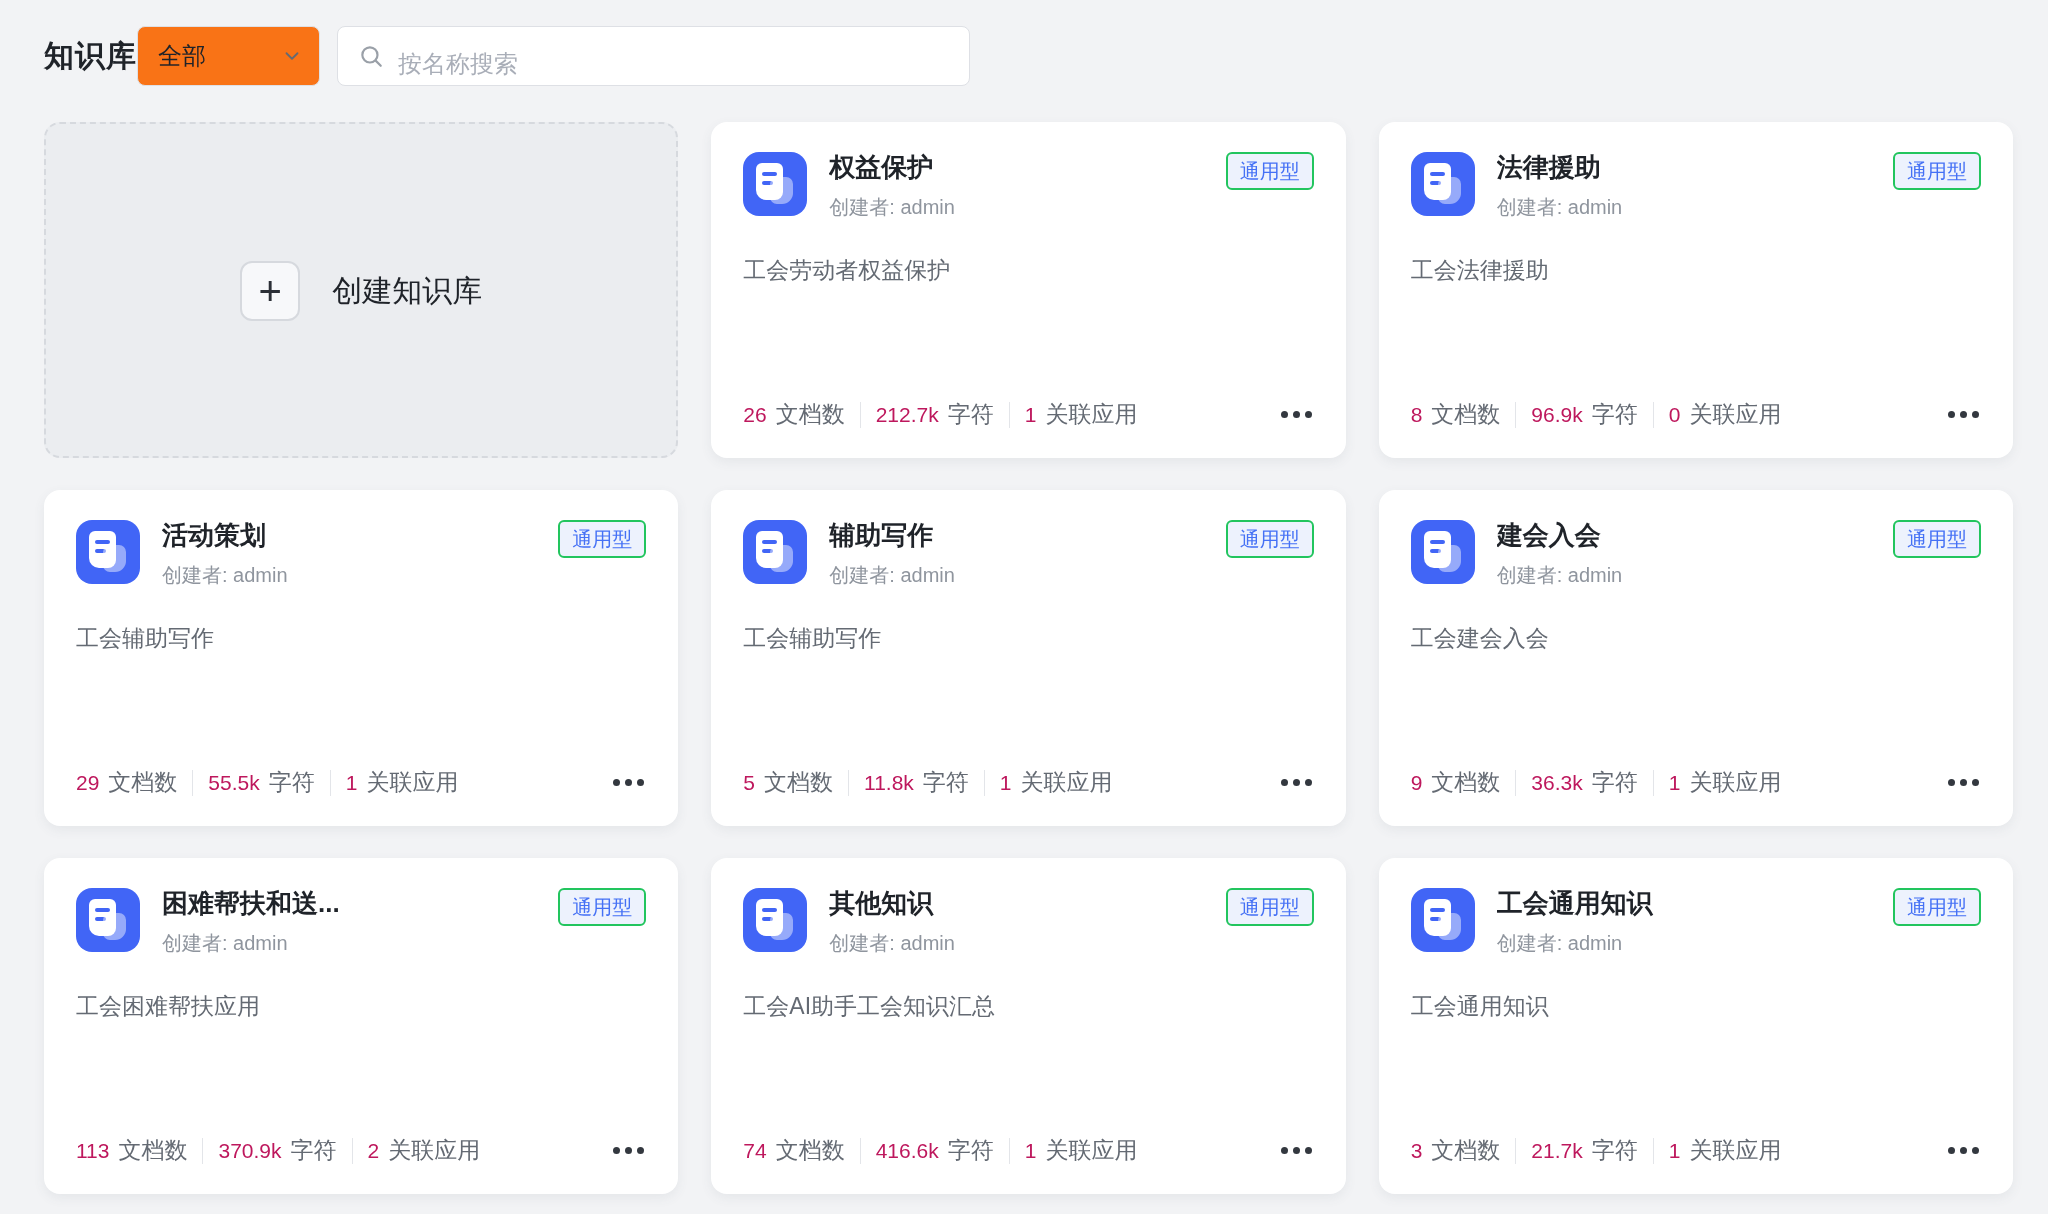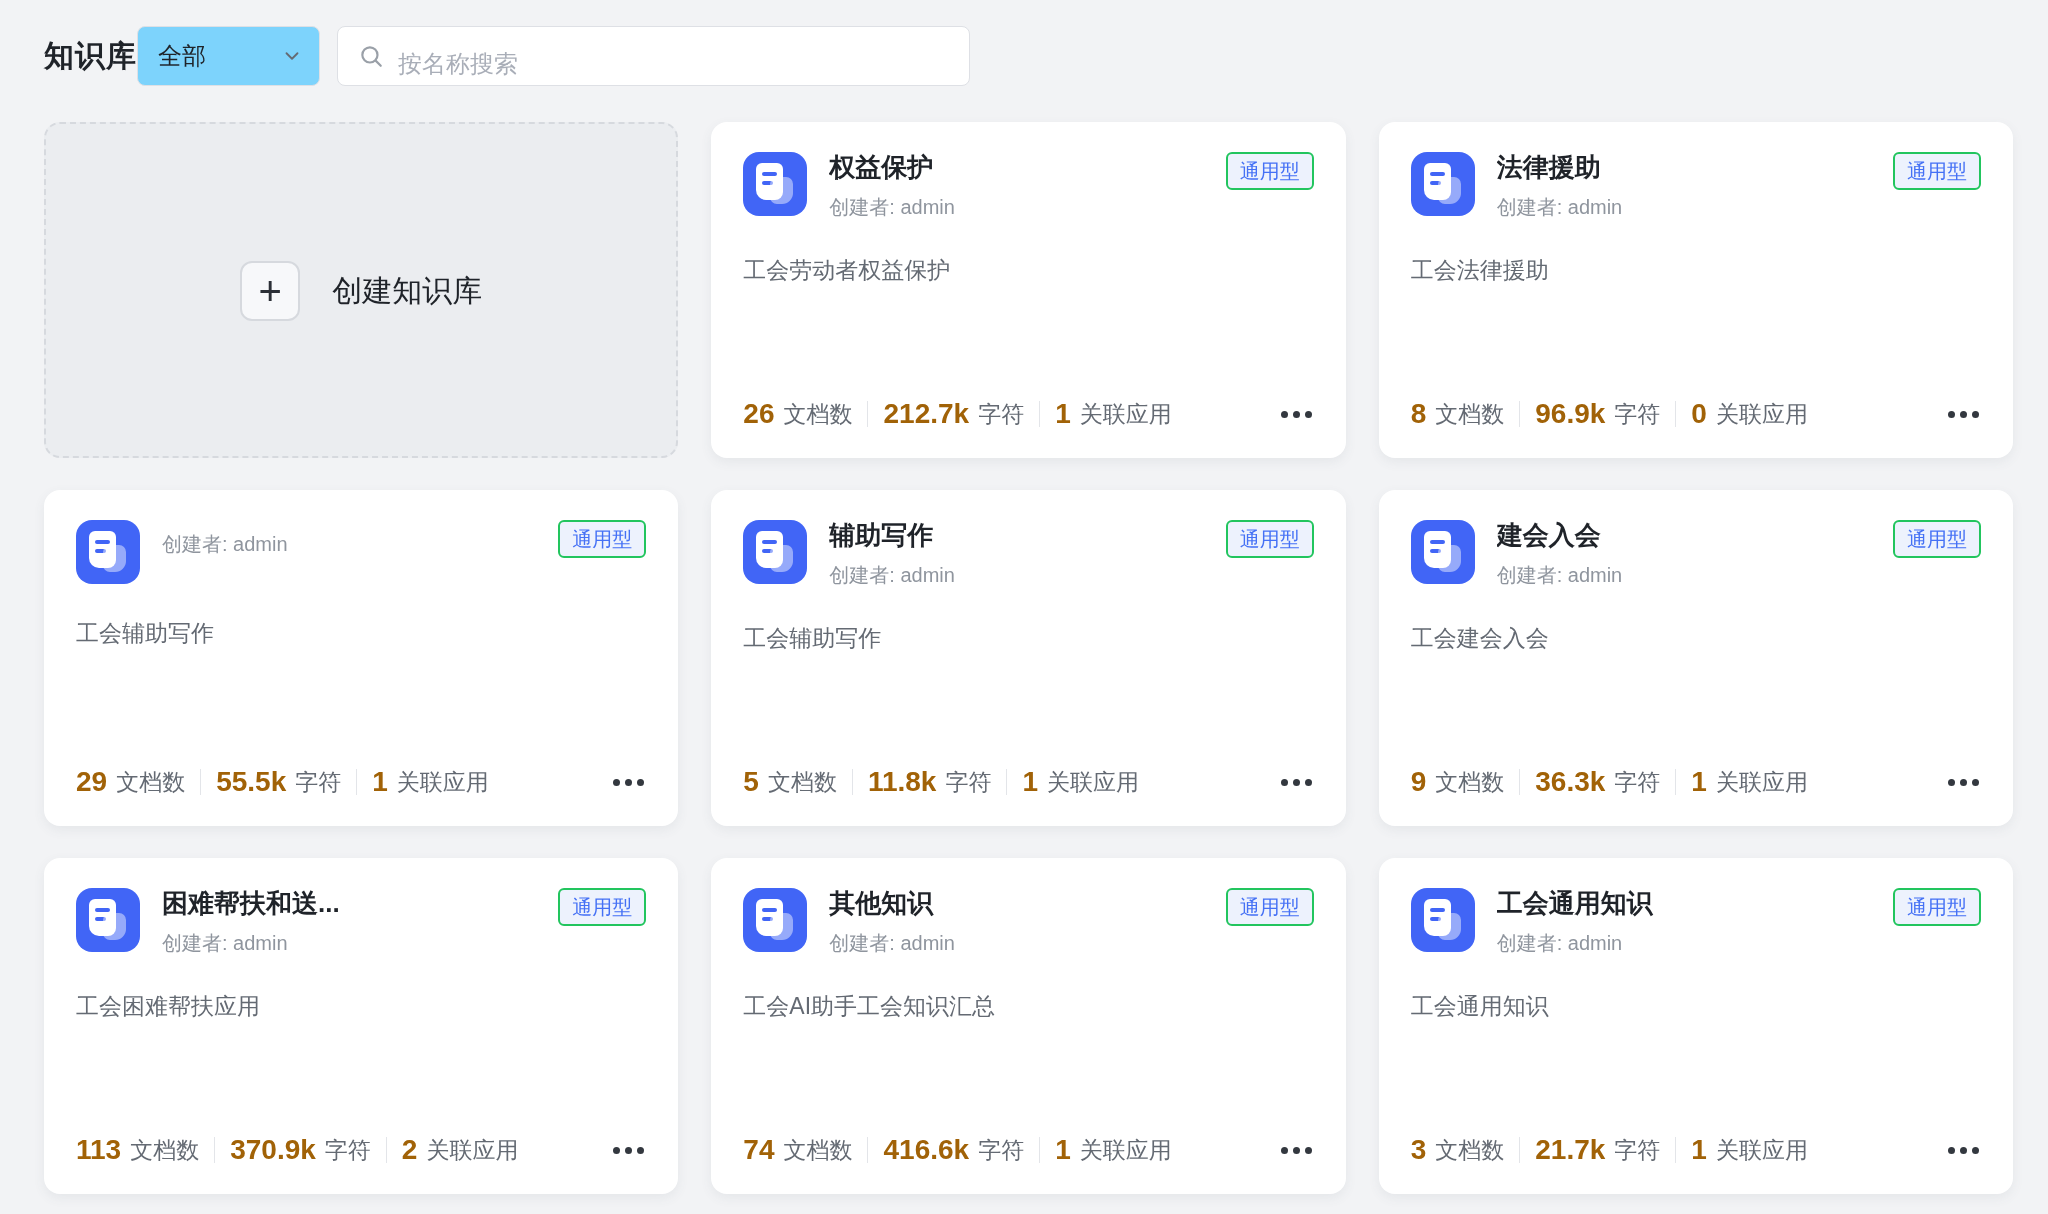--- a/index.html
+++ b/index.html
@@ -14,21 +14,21 @@
   .screen { width:2048px; height:1214px; position:relative; }
 
   
   .topbar {
     display:flex; align-items:center;
     padding:26px 36px 0 44px;
   }
   .page-title { font-size:30px; font-weight:700; margin:0; letter-spacing:1px; }
   .controls { display:flex; gap:17px; align-items:center; }
   .select {
-    width:183px; height:60px; background:#7dd3fc;
+    width:183px; height:60px; background:#f97316;
     border:1px solid #dee0e5; border-radius:8px;
     display:flex; align-items:center; justify-content:space-between;
     padding:0 16px 0 20px; font-size:24px; cursor:pointer;
   }
   .searchbox {
     width:633px; height:60px; background:#fff;
     border:1px solid #dee0e5; border-radius:8px;
     display:flex; align-items:center; gap:12px; padding:0 20px;
   }
   .searchbox input {
@@ -99,21 +99,21 @@
   }
 
   .card-desc {
     font-size:23px; color:#646a73; line-height:1.4;
     margin:33px 0 0; flex:1;
     overflow:hidden;
   }
 
   
   .card-stats { display:flex; align-items:center; font-size:23px; color:#646a73; }
-  .card-stats b { color:#a16207; font-size:28px; font-weight:700; margin-right:9px; white-space:nowrap; }
+  .card-stats b { color:#be185d; font-size:21px; font-weight:400; margin-right:9px; white-space:nowrap; }
   .card-stats .lbl { white-space:nowrap; }
   .sep { width:1px; height:26px; background:#e3e5e9; margin:0 15px; flex-shrink:0; }
   .more {
     margin-left:auto; background:none; border:none; cursor:pointer;
     display:flex; gap:5px; padding:6px 2px; align-items:center;
   }
   .more i { width:7px; height:7px; border-radius:50%; background:#33383f; display:block; }
 </style>
 </head>
 <body>
@@ -215,20 +215,21 @@
     <article class="card">
       <div class="card-head">
         <div class="kb-icon">
             <div class="doc">
               <i class="l1"></i>
               <i class="l2"></i>
             </div>
             <div class="fold"></div>
           </div>
         <div class="head-text">
+          <div class="card-title">活动策划</div>
           <div class="card-creator">创建者: admin</div>
         </div>
         <span class="badge">通用型</span>
       </div>
       <p class="card-desc">工会辅助写作</p>
       <div class="card-stats">
         <b>29</b>
           <span class="lbl">文档数</span>
         <i class="sep"></i>
         <b>55.5k</b>

